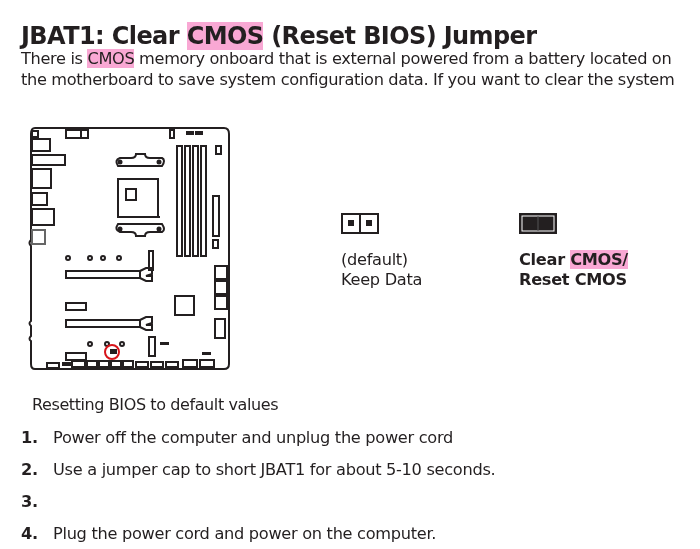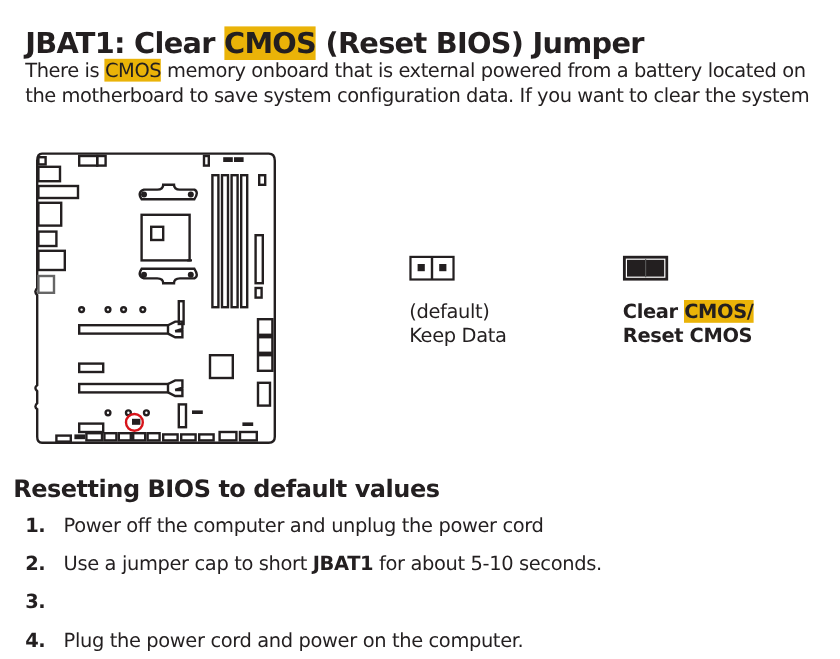--- a/index.html
+++ b/index.html
@@ -1,29 +1,29 @@
 <!DOCTYPE html>
 <html><head>
 <meta charset="utf-8">
 <style>
   html, body { margin:0; padding:0; background:#ffffff; }
   body { width:700px; height:549px; position:relative; overflow:hidden; color:#231f20;
          font-family:"DejaVu Sans", sans-serif; }
-  .hl { background:#eab308; }
+  .hl { background:#f9a8d4; }
   #title { position:absolute; left:21px; top:6px; font-size:24px; font-weight:bold; letter-spacing:-0.6px; white-space:nowrap; }
   #intro { position:absolute; left:21px; top:48px; width:680px; font-size:16.2px; line-height:21px; letter-spacing:-0.35px; }
   #intro p { margin:0; white-space:nowrap; }
   #board { position:absolute; left:28px; top:126px; }
   .jumper { position:absolute; }
   .label { position:absolute; font-size:16.2px; line-height:20px; letter-spacing:-0.3px; }
-  #section-heading { position:absolute; left:11px; top:395px; font-size:20px; font-weight:bold; letter-spacing:-0.4px; }
+  #section-heading { position:absolute; left:32px; top:395px; font-size:16px; font-weight:normal; letter-spacing:-0.4px; }
   #steps { position:absolute; left:21px; top:428px; margin:0; padding:0; list-style:none; }
   #steps li { height:32px; font-size:16.2px; letter-spacing:-0.3px; white-space:nowrap; display:flex; }
   #steps .num { font-weight:bold; width:32px; display:inline-block; }
-  b { font-weight:bold; }
+  b { font-weight:normal; }
 </style>
 </head>
 <body>
 
 <h1 id="title"><span>JBAT1: Clear </span><span class="hl">CMOS</span><span> (Reset BIOS) Jumper</span></h1>
 
 <div id="intro">
   <p><span>There is </span><span class="hl">CMOS</span><span> memory onboard that is external powered from a battery located on</span></p>
   <p>the motherboard to save system configuration data. If you want to clear the system</p>
 </div>

